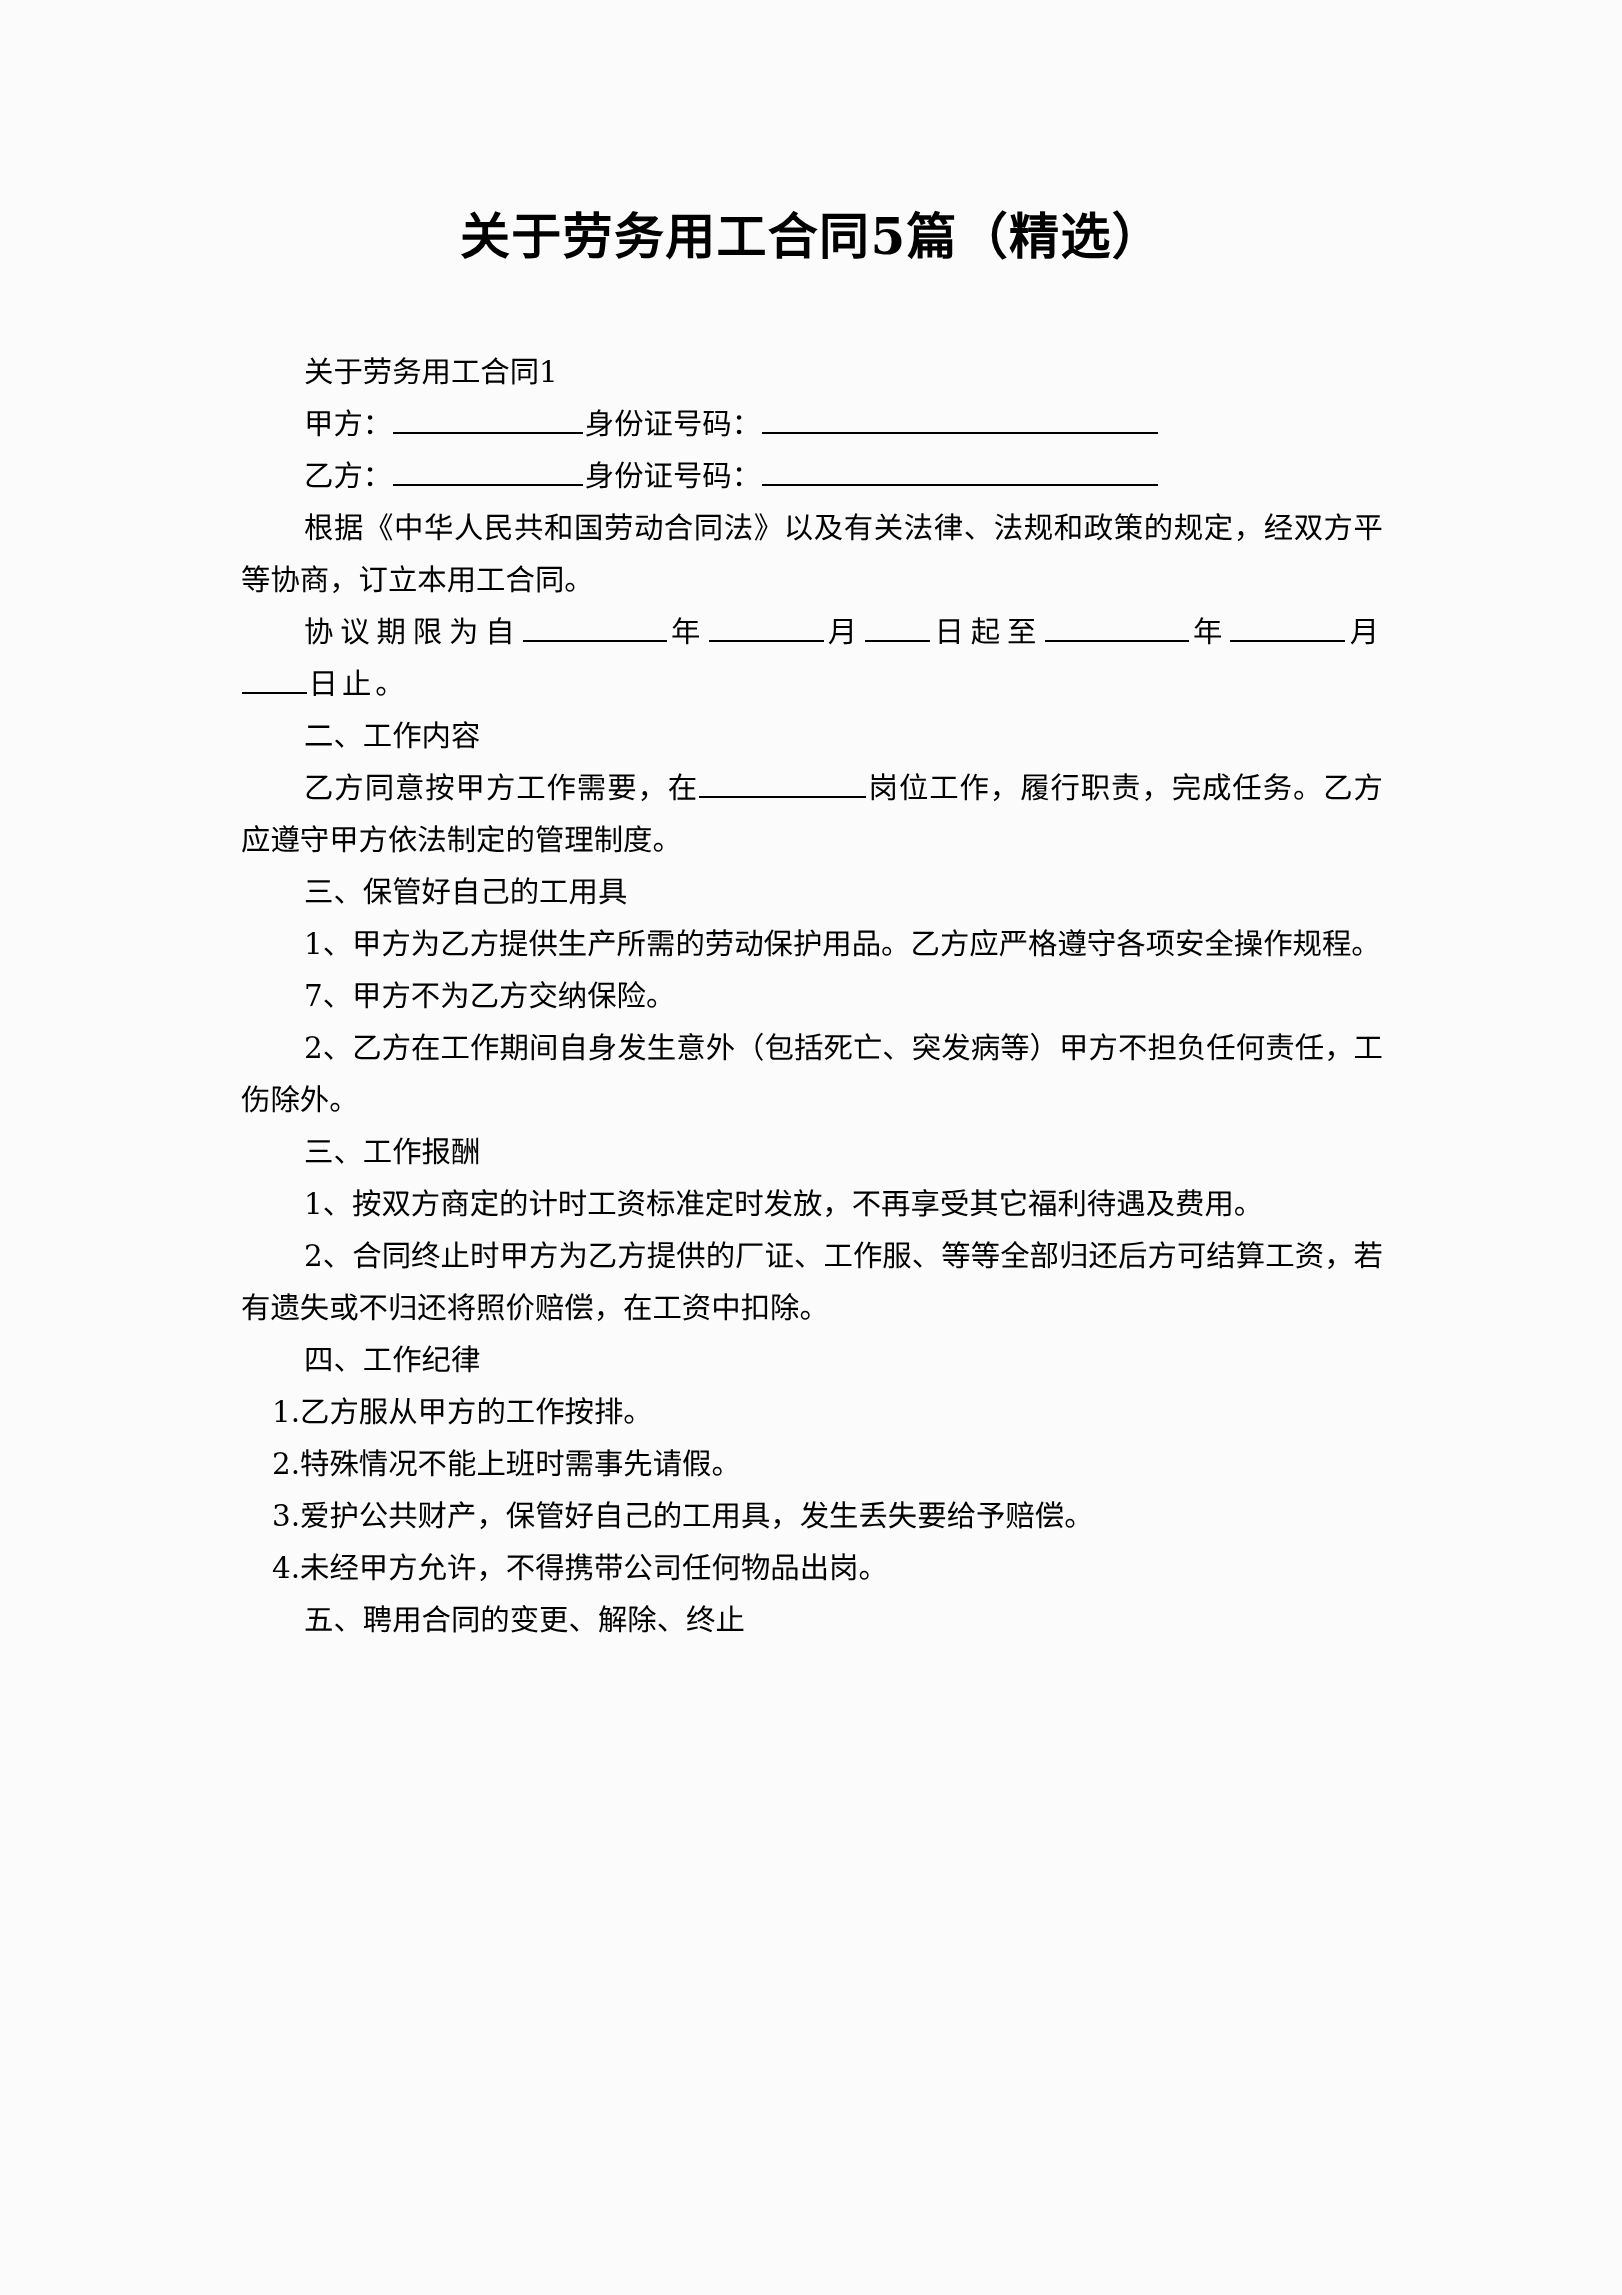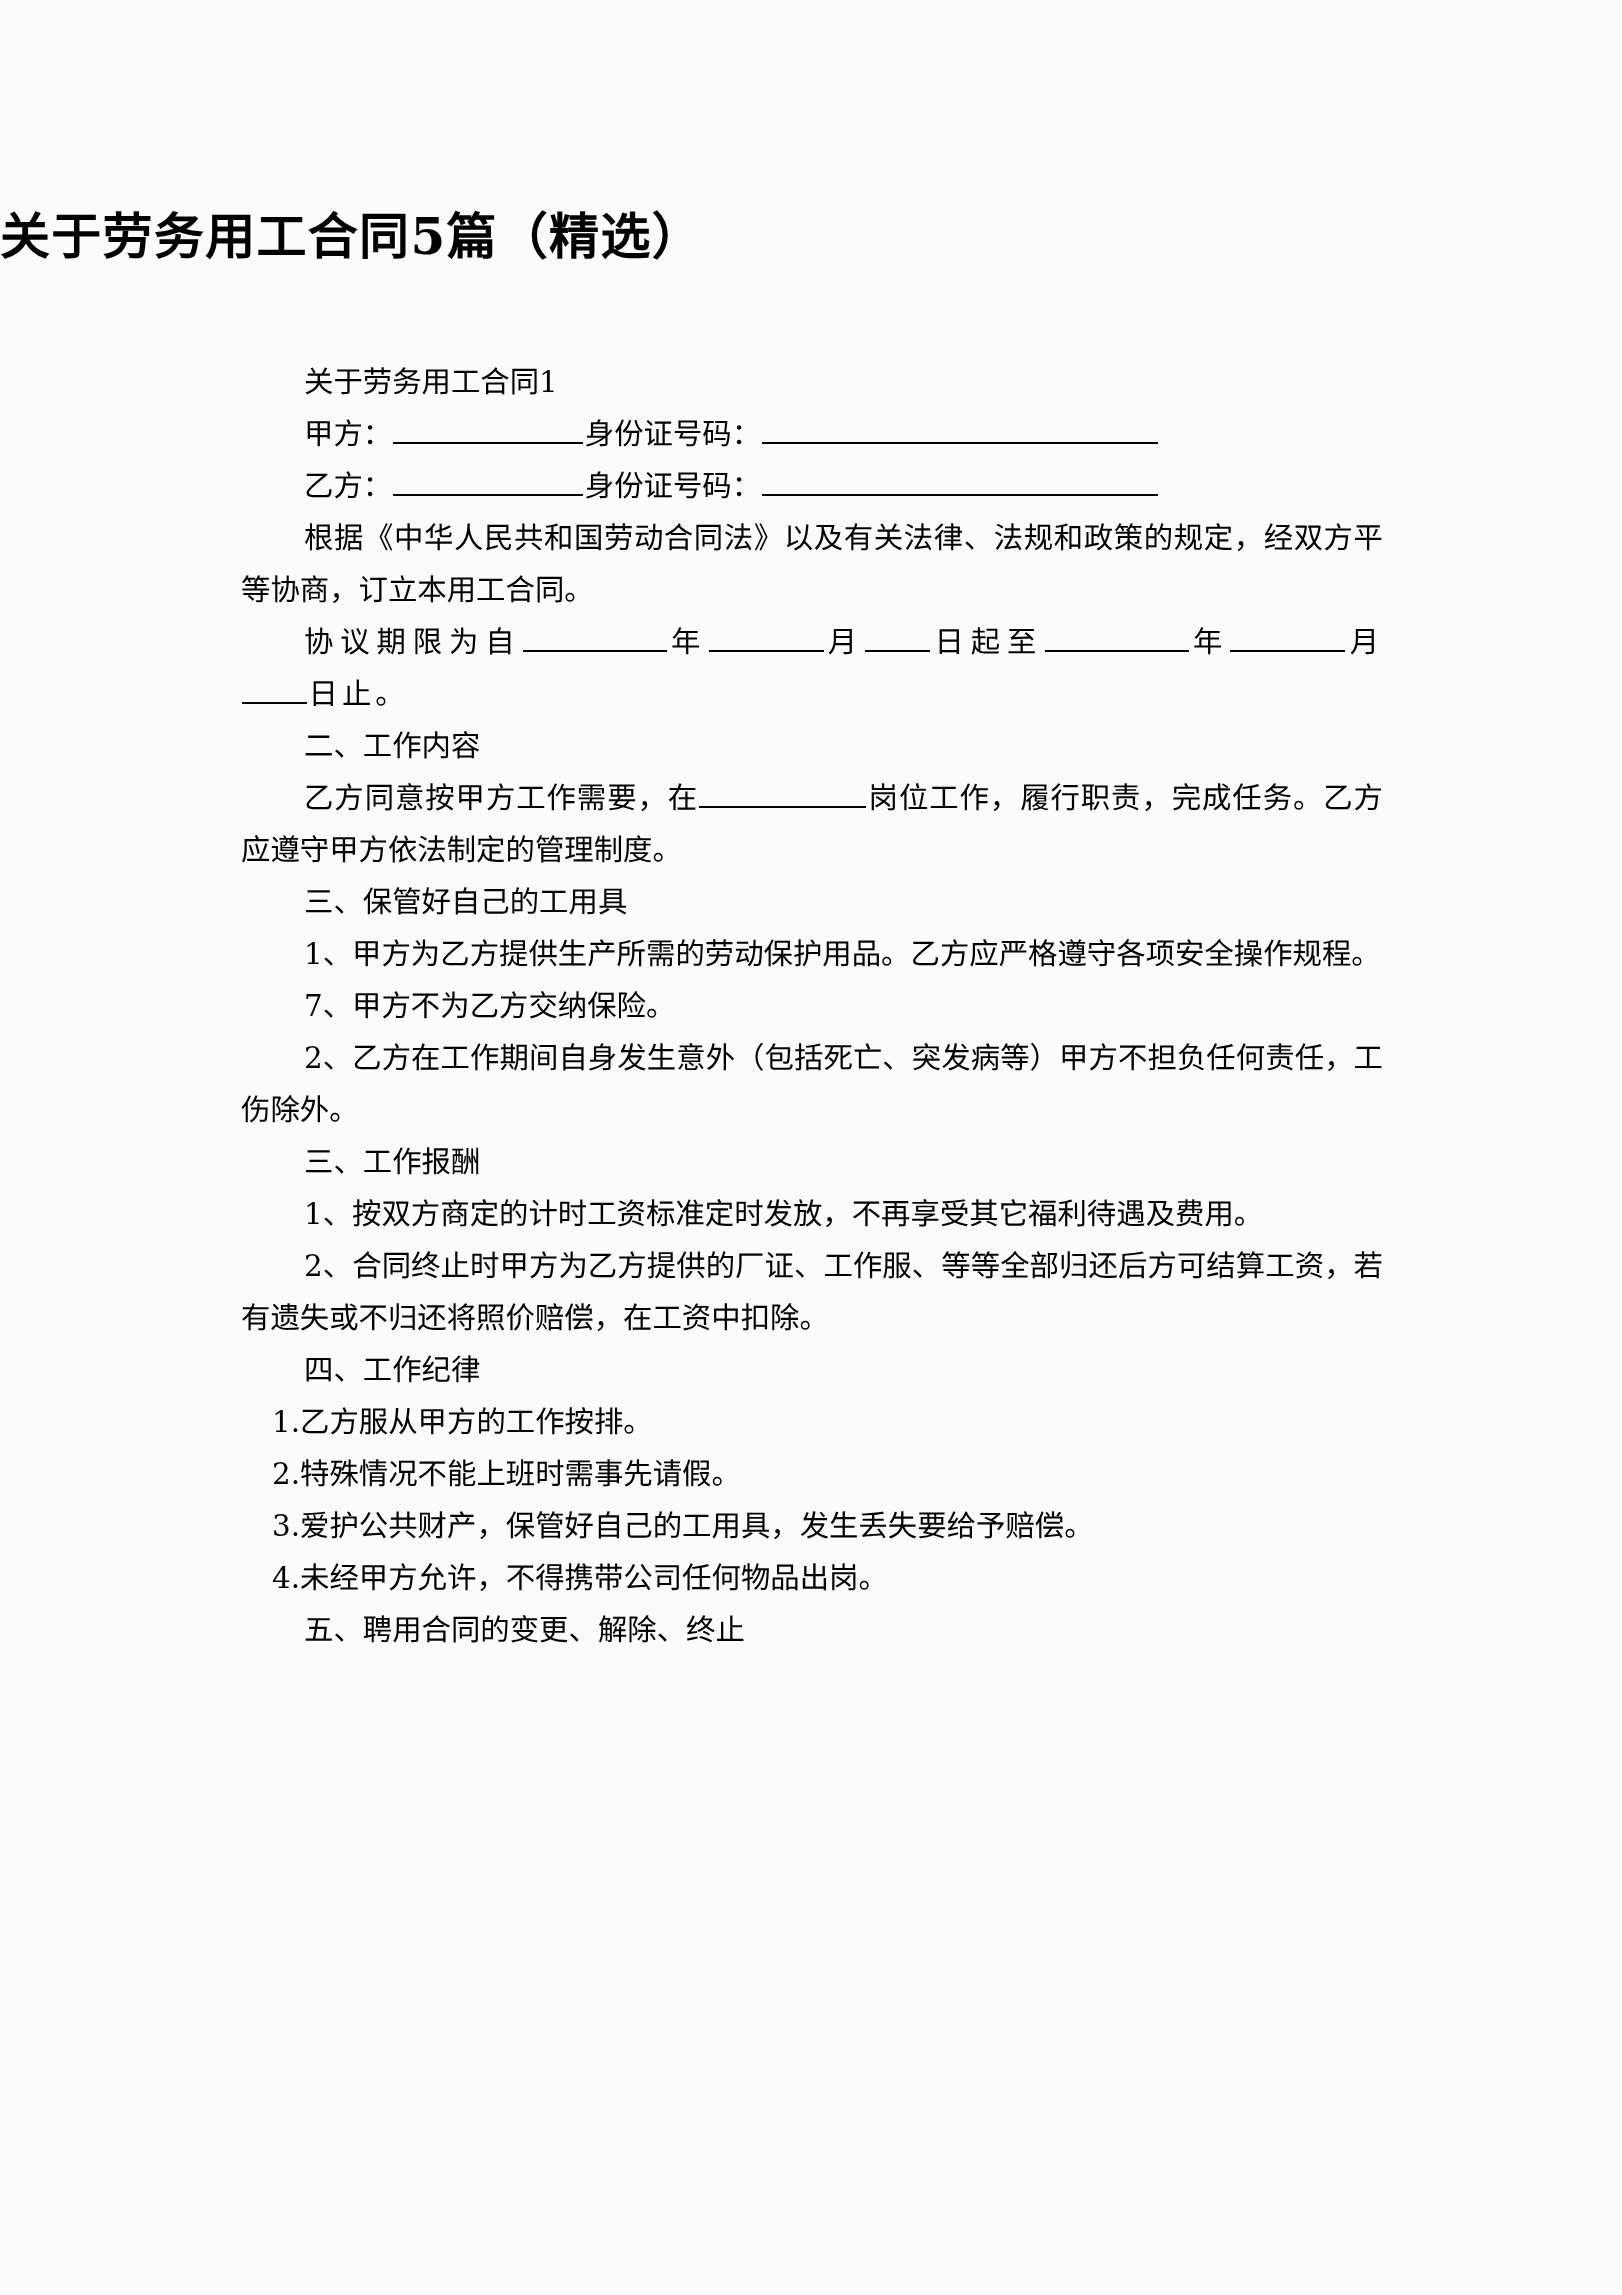--- a/index.html
+++ b/index.html
@@ -16,30 +16,30 @@
     box-sizing: border-box;
     font-family: "DejaVu Serif", "Liberation Serif", serif;
     color: #000000;
     overflow: hidden;
   }
   .doc-title {
     position: absolute;
     left: 0;
     top: 175px;
     width: 1623px;
-    text-align: left;
+    text-align: center;
     font-size: 50px;
     font-weight: 700;
     letter-spacing: 1.3px;
     line-height: 1.1;
   }
   .body-block {
     position: absolute;
     left: 241px;
-    top: 356px;
+    top: 346px;
     width: 1142px;
   }
   .para {
     font-size: 29.4px;
     line-height: 52px;
     text-align: justify;
     text-justify: inter-ideograph;
     margin: 0 0 0 0;
     word-break: break-all;
   }

